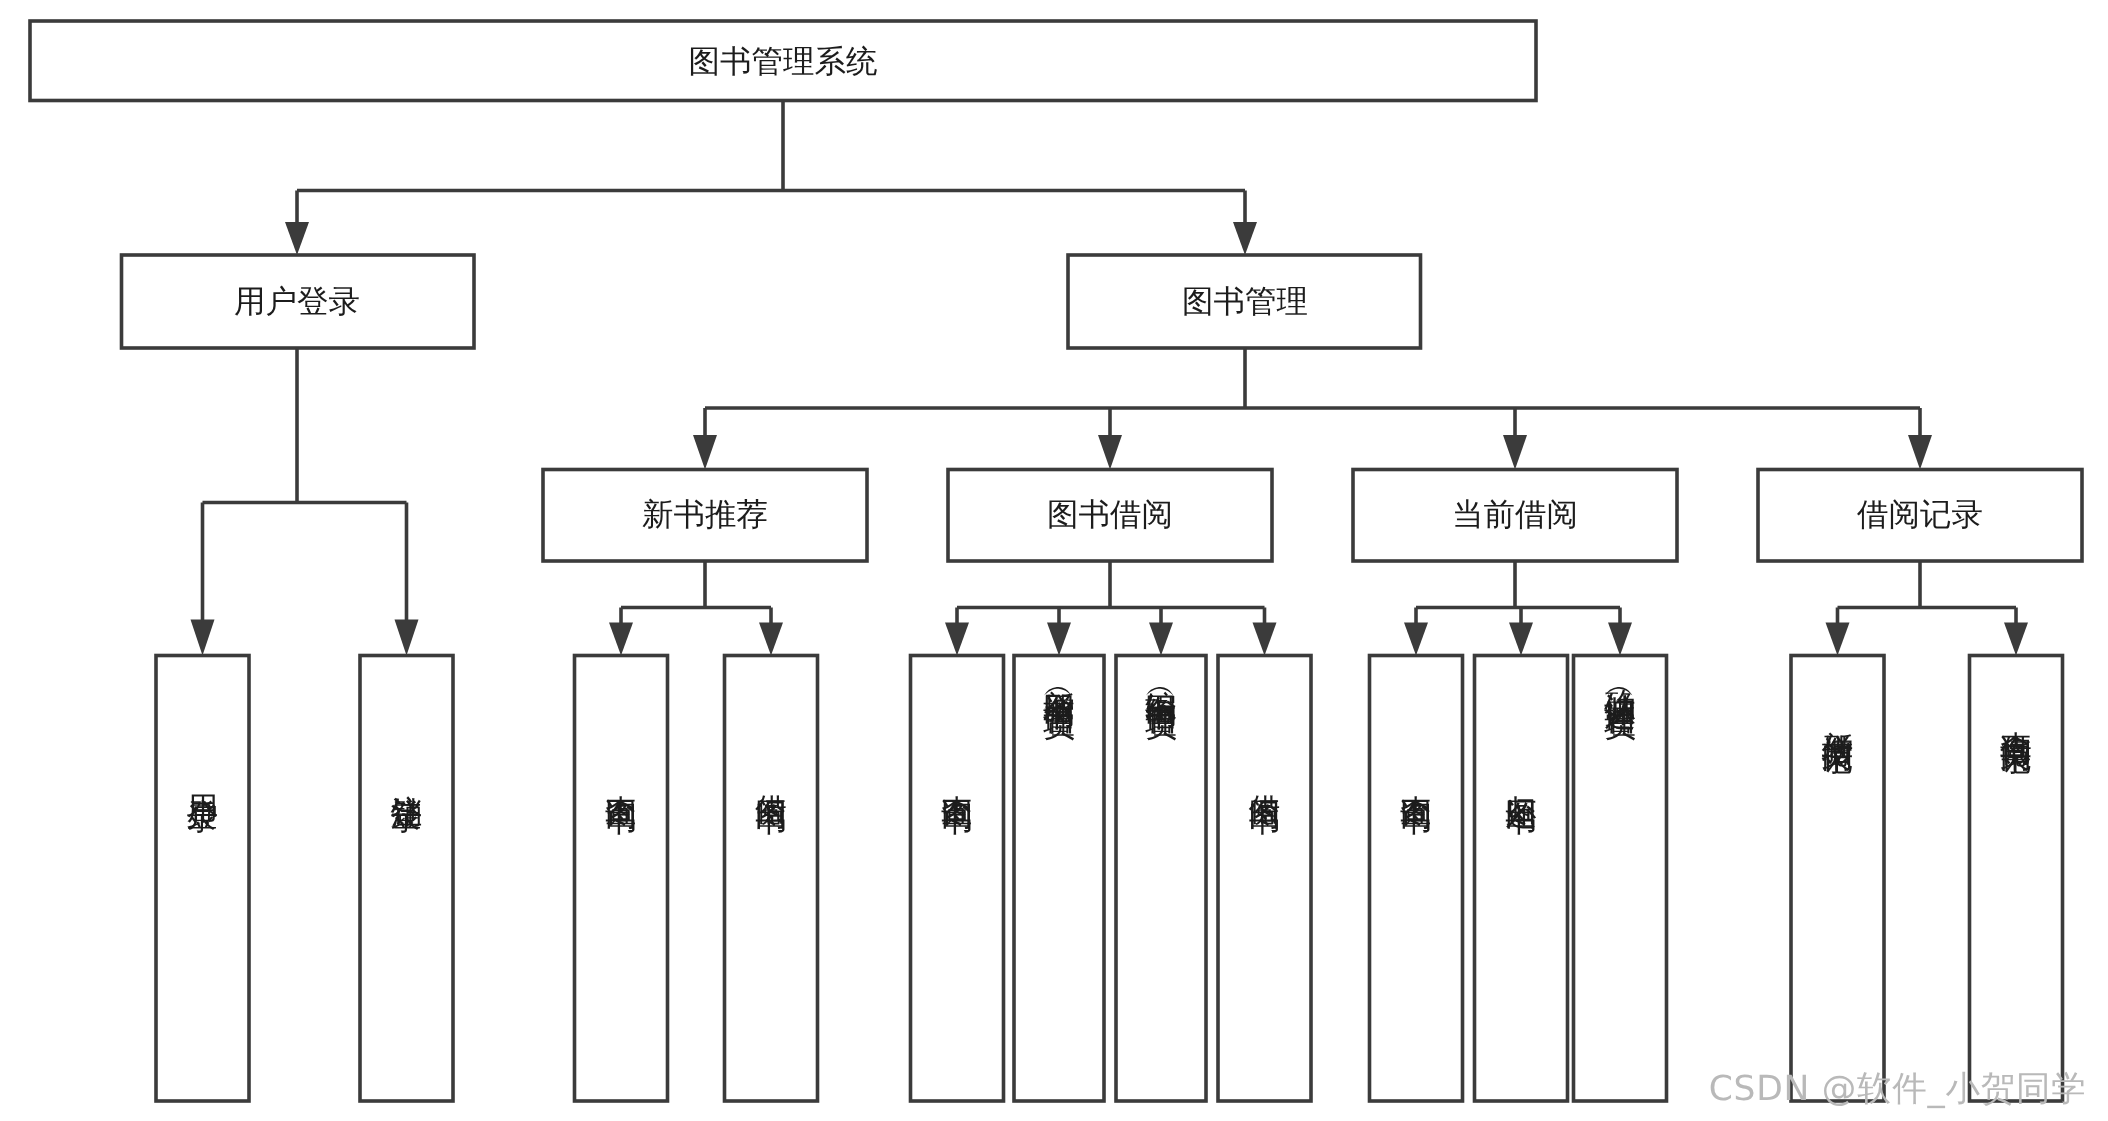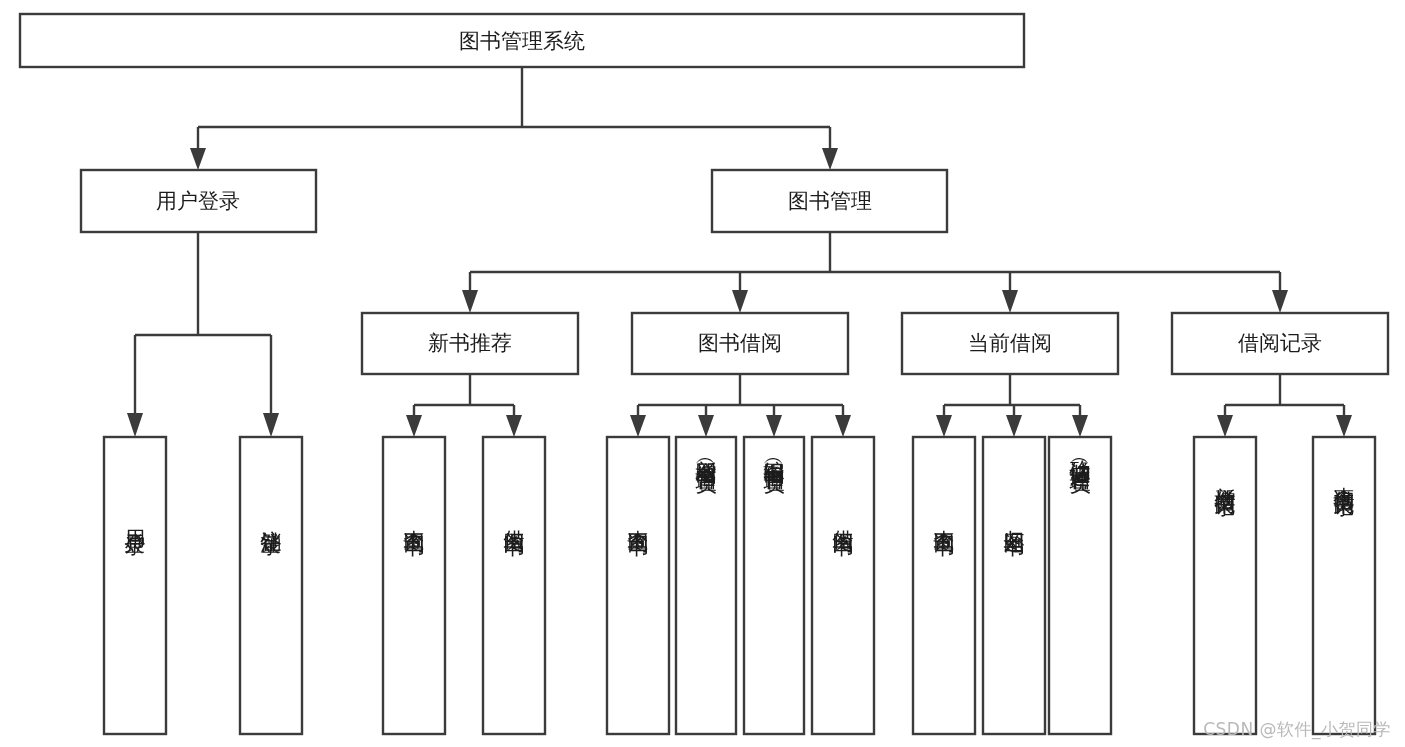--- a/index.html
+++ b/index.html
@@ -61,21 +61,21 @@
     line-height: 1;
     white-space: nowrap;
     text-align: left;
     pointer-events: none;
   }
   #watermark {
     position: absolute;
     right: 14px;
     bottom: 6px;
     font-family: "DejaVu Sans", "Liberation Sans", sans-serif;
-    font-size: 17px;
+    font-size: 23px;
     color: #b9b9b9;
     white-space: nowrap;
     letter-spacing: 0.5px;
   }
 </style>
 </head>
 <body>
 
 <div id="diagram-root">
 

